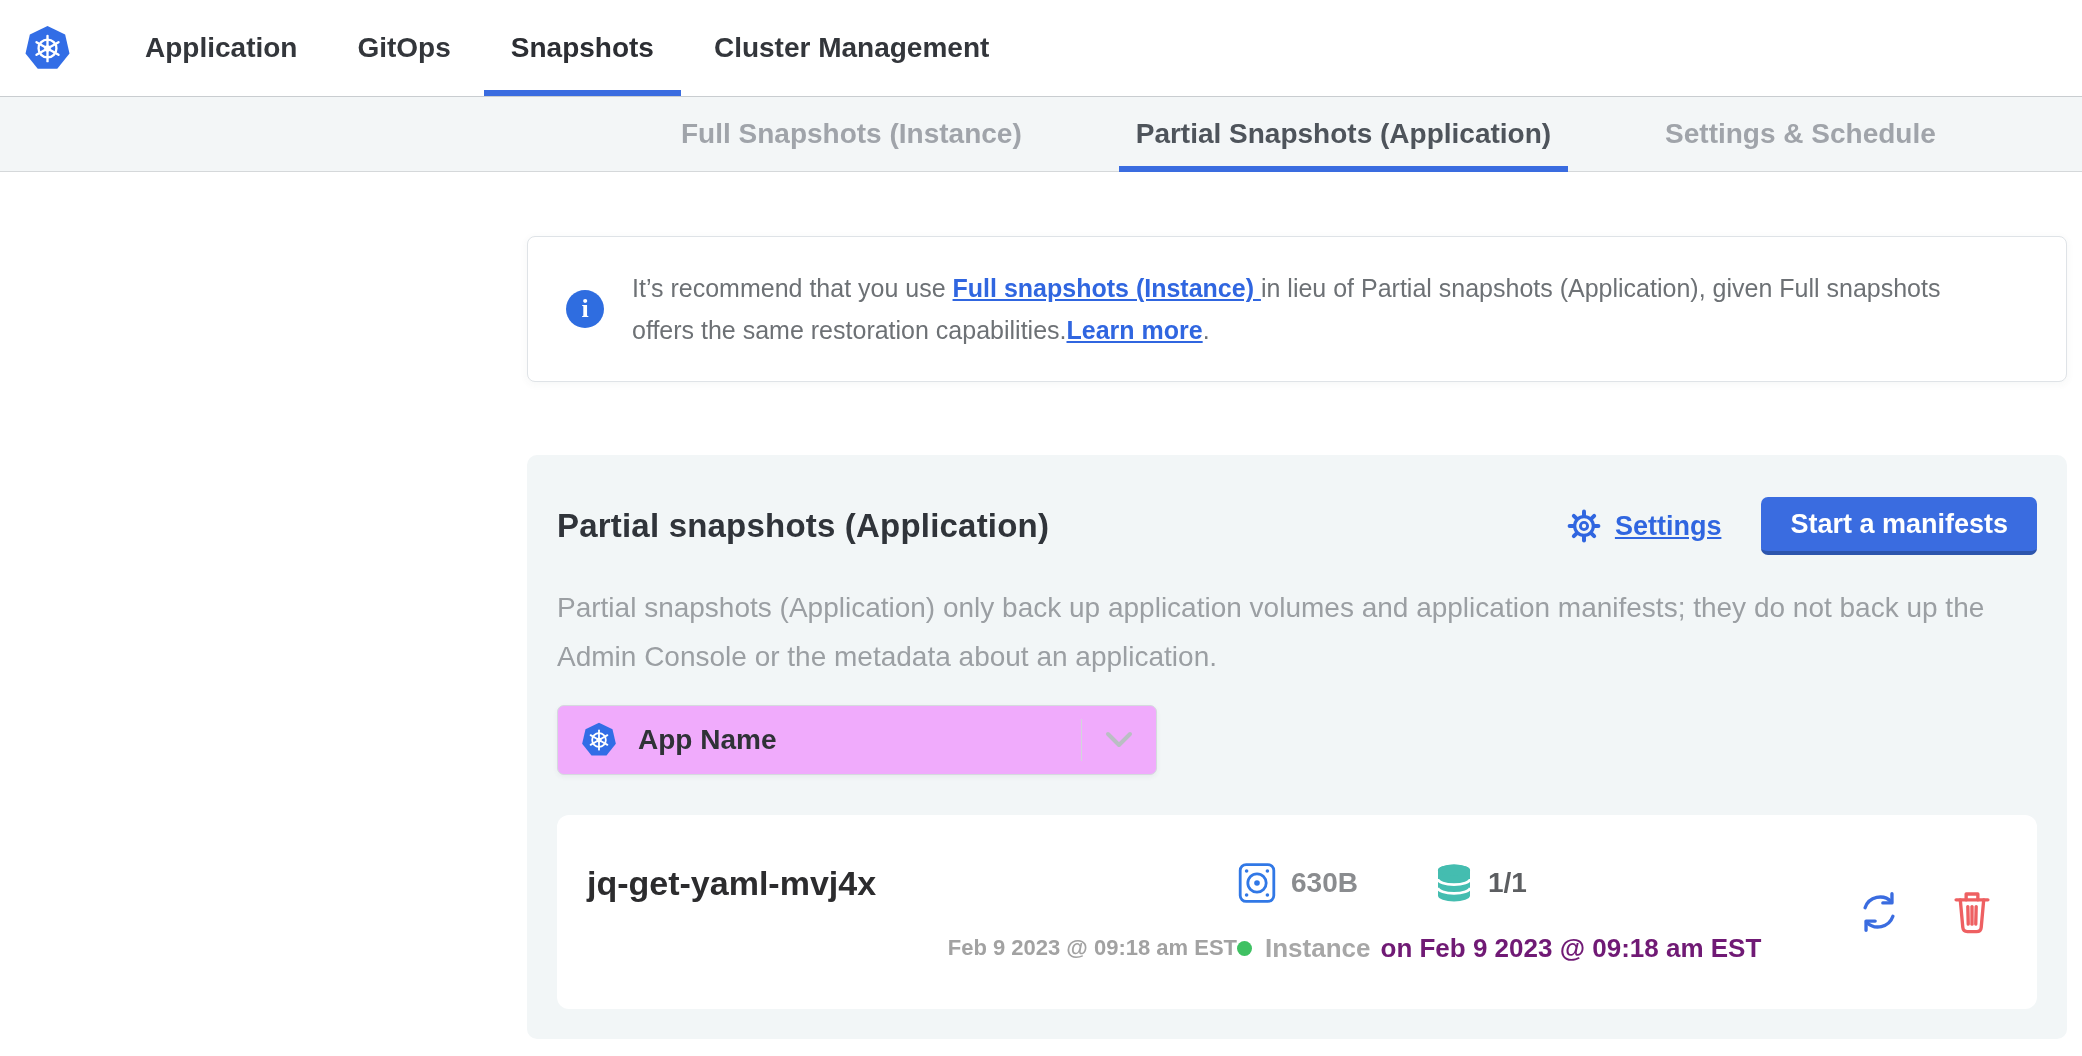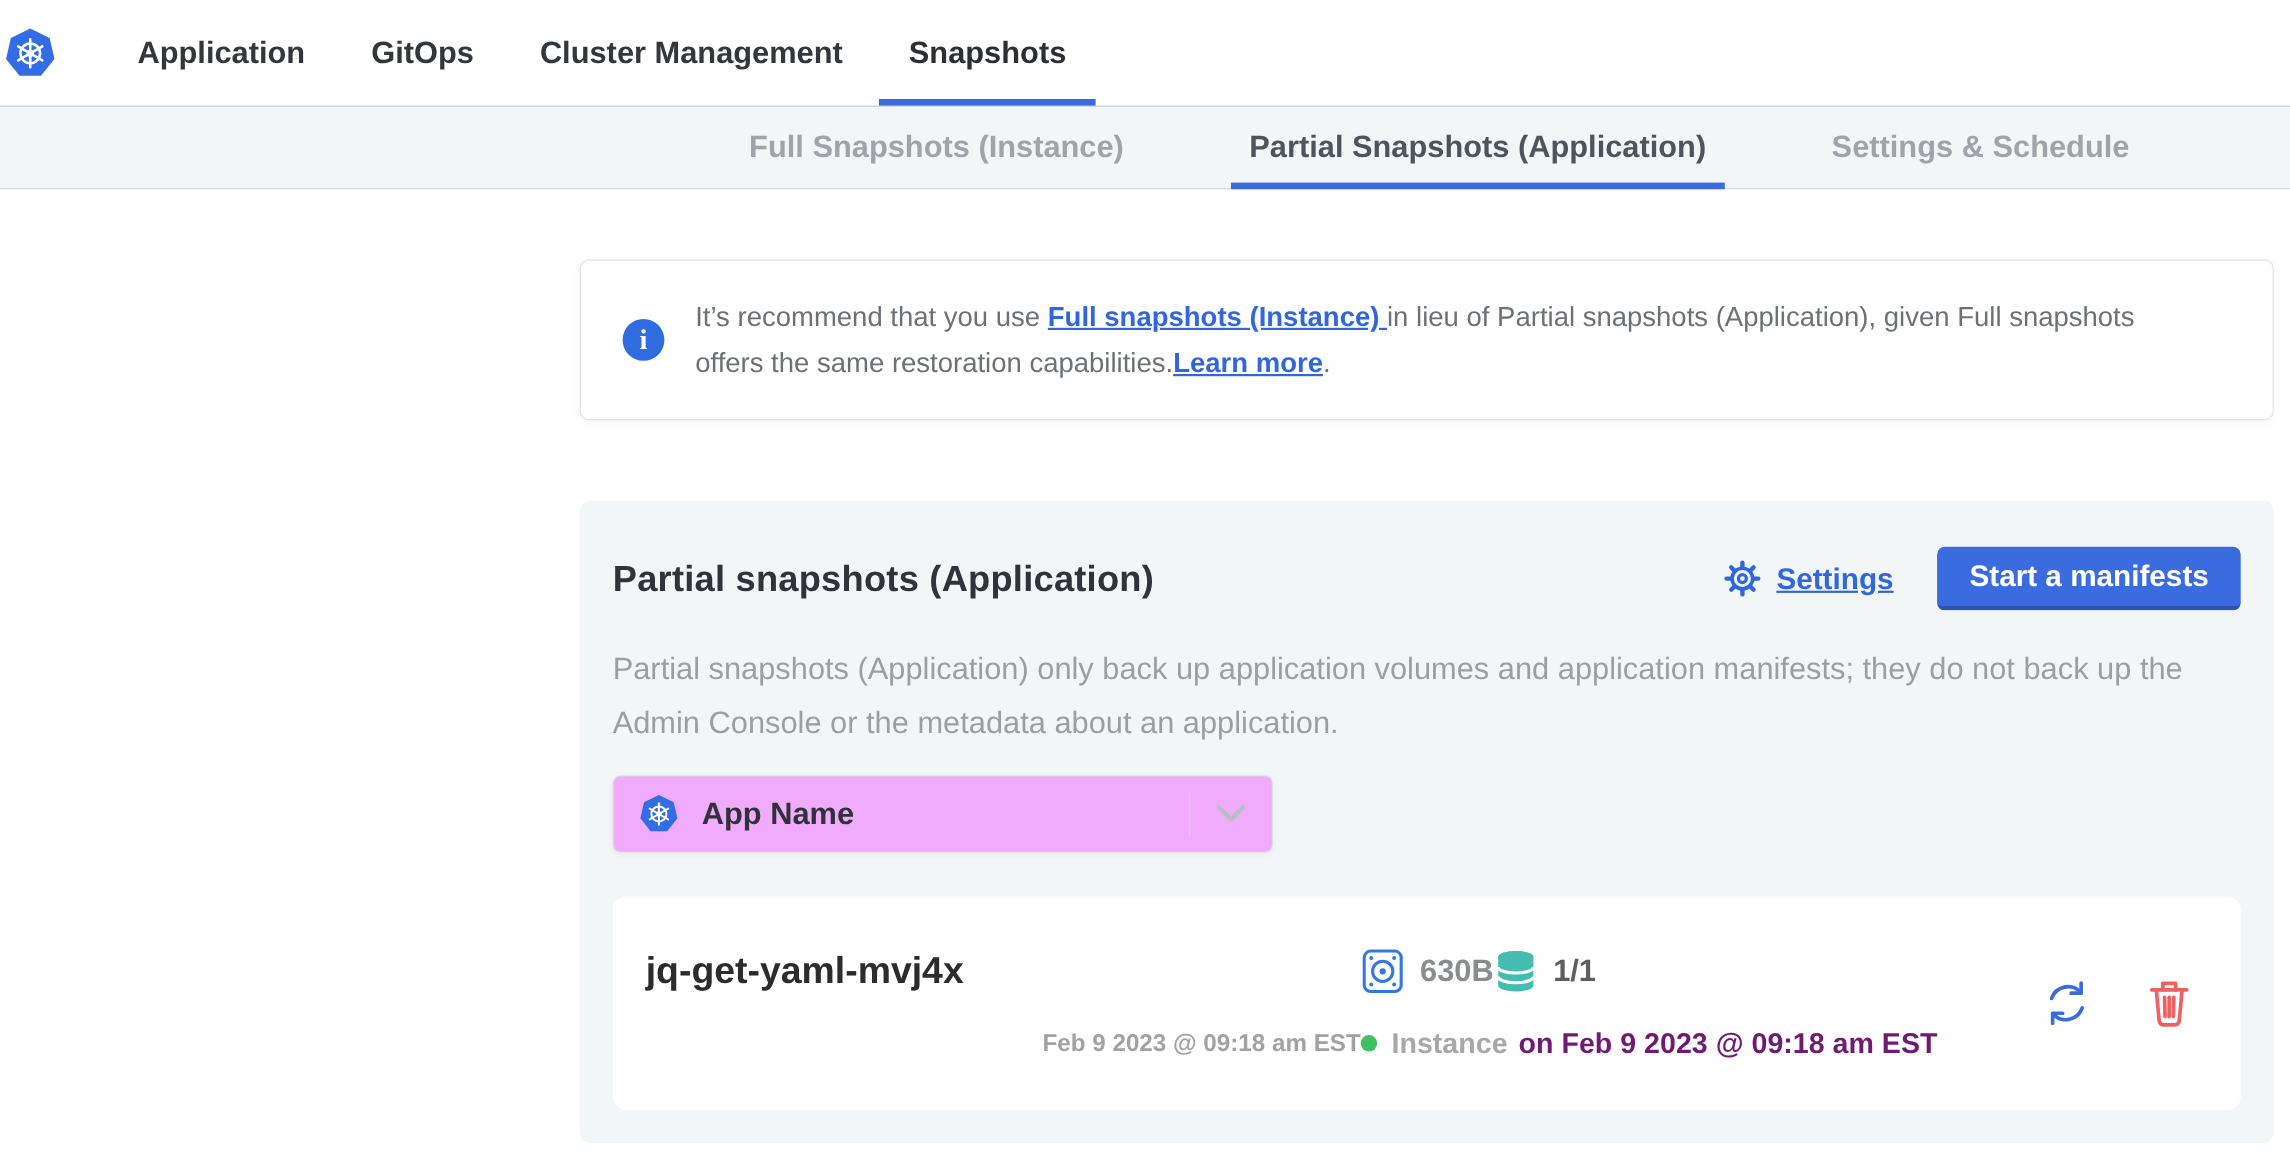--- a/index.html
+++ b/index.html
@@ -10,21 +10,21 @@
     font-family: "Liberation Sans", "DejaVu Sans", sans-serif;
     color: #323439;
     overflow: hidden;
   }
   a { cursor: pointer; }
 
   
   .topnav {
     height: 96px;
     display: flex; align-items: center;
-    padding-left: 4px;
+    padding-left: 24px;
     background: #ffffff;
   }
   .logo { width: 47px; height: 47px; margin-right: 74px; flex: none; display: block; }
   .nav-items { display: flex; align-items: stretch; height: 100%; gap: 60px; }
   .nav-item {
     display: flex; align-items: center;
     font-size: 28px; font-weight: 700; color: #33363b;
     position: relative; cursor: pointer; white-space: nowrap;
   }
   .nav-item.active { color: #2c2e33; }
@@ -134,21 +134,21 @@
     background: #ffffff;
     border-radius: 12px;
     height: 194px;
     display: flex; align-items: center;
     padding: 0 44px 0 30px;
   }
   .snap-left { width: 650px; flex: none; }
   .snap-name { font-size: 34px; font-weight: 700; color: #2c2c2e; line-height: 40px; }
   .snap-date { margin-top: 32px; font-size: 22px; font-weight: 600; color: #a2a2a2; text-align: right; }
   .snap-mid { flex: 1; }
-  .stats { display: flex; }
+  .stats { display: flex; gap: 76px; }
   .stat { display: flex; align-items: center; gap: 14px; }
   .stat .icon-svg { width: 40px; height: 44px; display: block; }
   .stat-size-value { font-size: 28px; font-weight: 700; color: #8a8c8f; }
   .stat-vol-value { font-size: 28px; font-weight: 700; color: #5c5e61; }
   .status-line { margin-top: 28px; display: flex; align-items: center; }
   .status-dot { width: 15px; height: 15px; border-radius: 50%; background: #3fc163; flex: none; }
   .status-label { margin-left: 13px; font-size: 26px; font-weight: 600; color: #a7a7a7; }
   .status-detail { margin-left: 10px; font-size: 26px; font-weight: 700; color: #701a75; }
   .snap-actions { margin-left: auto; display: flex; align-items: center; gap: 48px; }
   .icon-btn { background: none; border: none; padding: 0; cursor: pointer; display: block; }
@@ -168,22 +168,22 @@
       <line x1="50" y1="50" x2="73.4" y2="63.5"></line>
       <line x1="50" y1="50" x2="50" y2="77"></line>
       <line x1="50" y1="50" x2="26.6" y2="63.5"></line>
       <line x1="50" y1="50" x2="26.6" y2="36.5"></line>
     </g>
     <circle cx="50" cy="50" r="7" fill="#ffffff"></circle>
   </svg>
   <nav class="nav-items">
     <div class="nav-item">Application</div>
     <div class="nav-item">GitOps</div>
+    <div class="nav-item active">Snapshots</div>
     <div class="nav-item">Cluster Management</div>
-    <div class="nav-item active">Snapshots</div>
   </nav>
 </header>
 
 <div class="subtabs">
   <div class="subtab">Full Snapshots (Instance)</div>
   <div class="subtab active">Partial Snapshots (Application)</div>
   <div class="subtab">Settings &amp; Schedule</div>
 </div>
 
 <main class="content">

